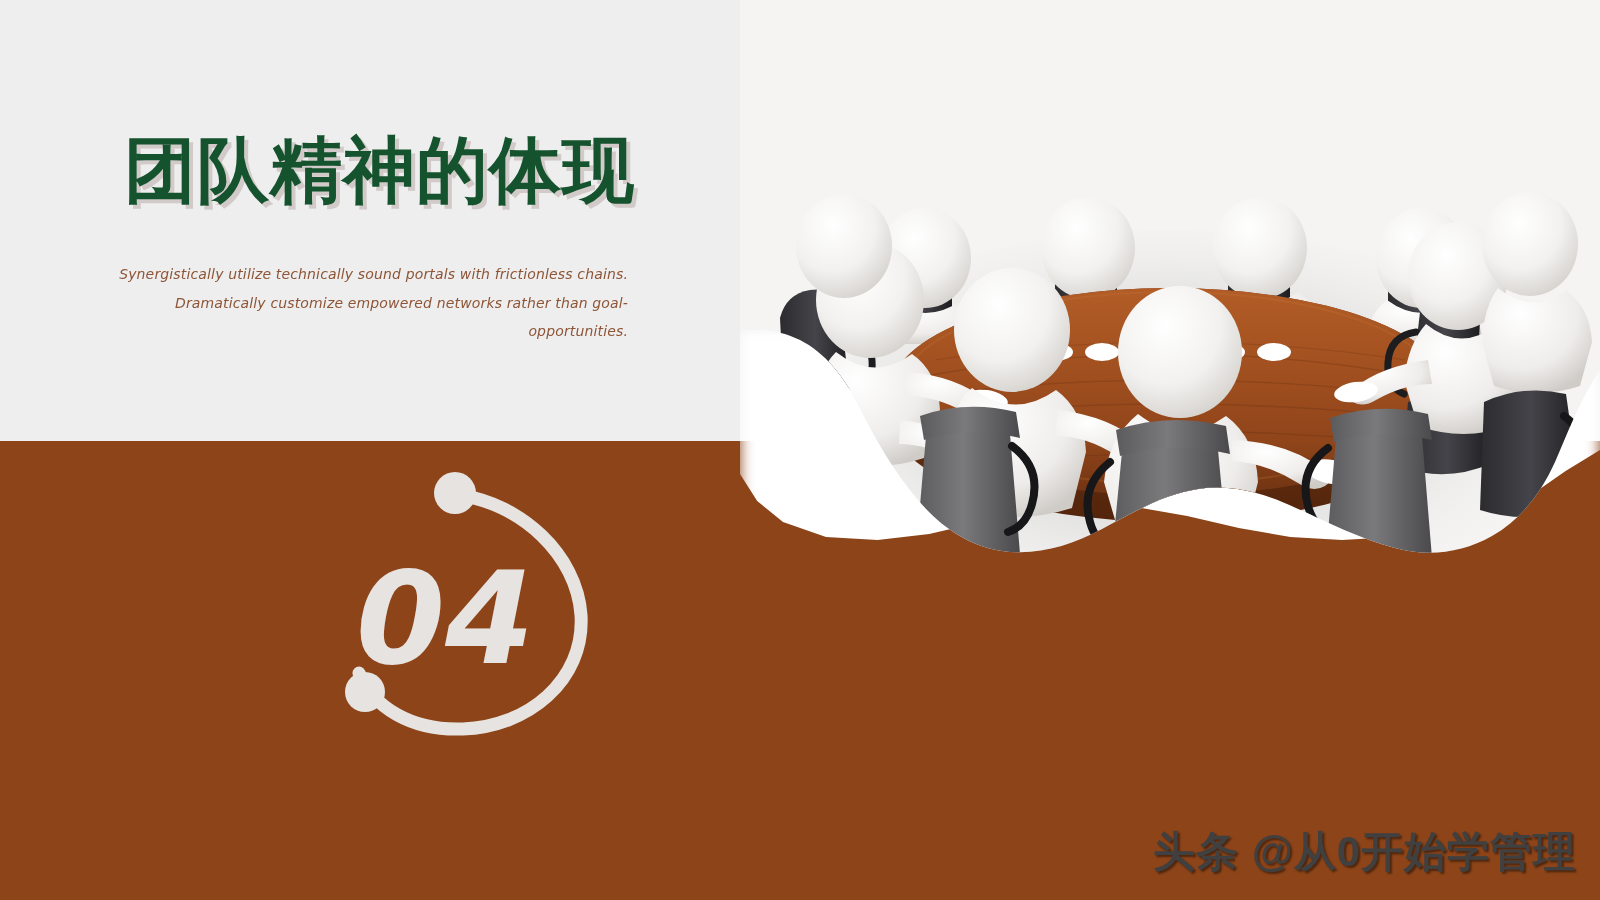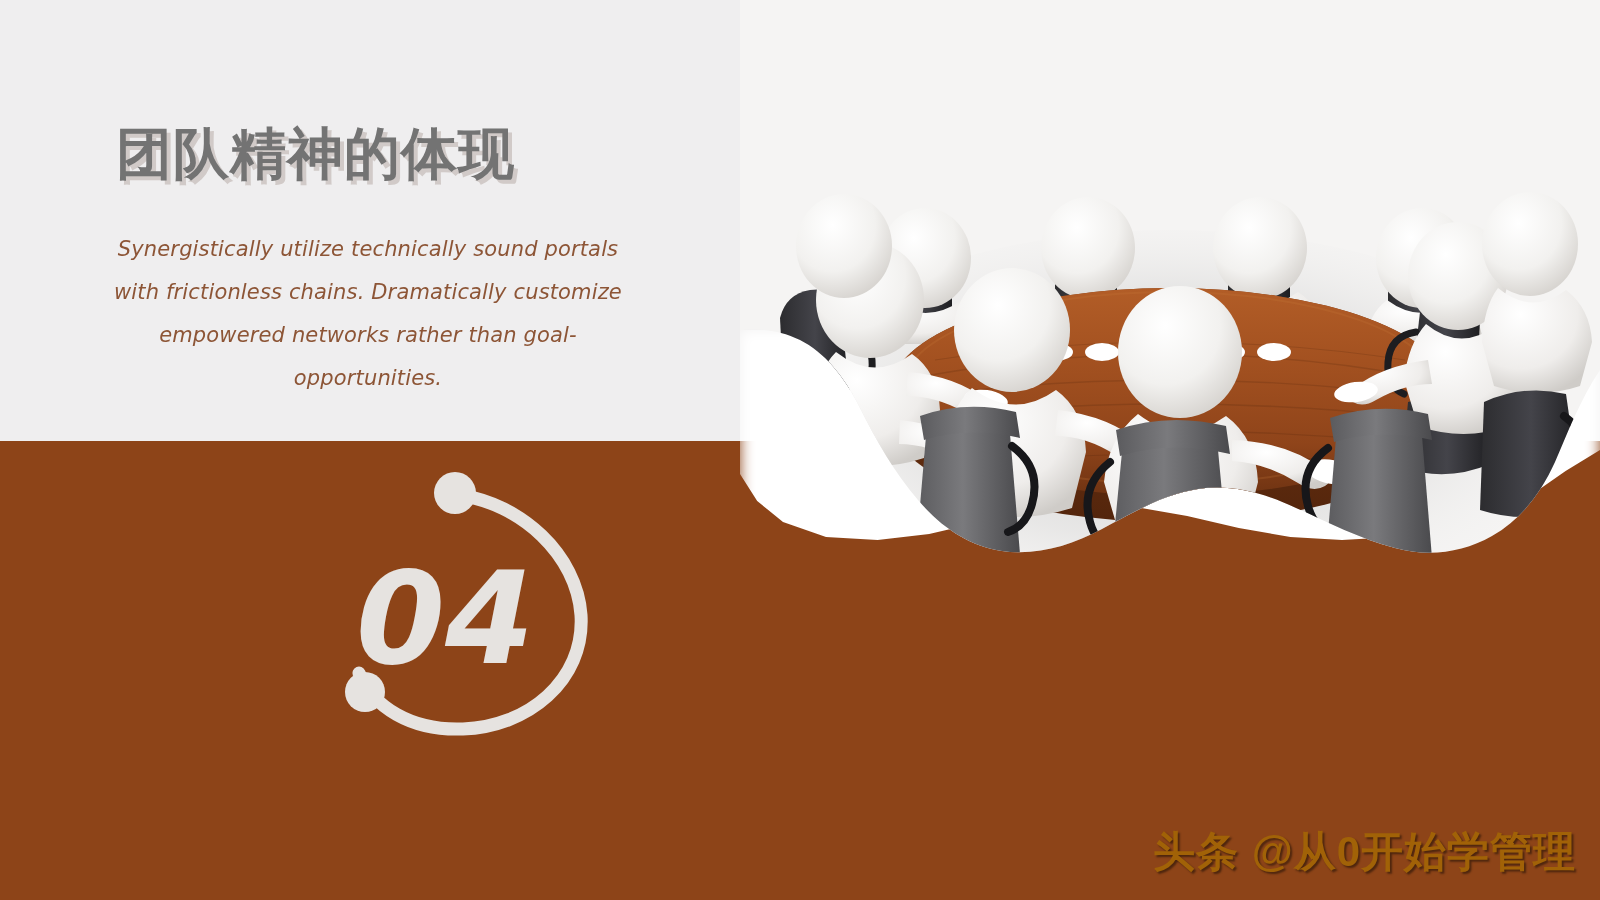--- a/index.html
+++ b/index.html
@@ -31,42 +31,42 @@
   }
 
   
   .title-block {
     position: absolute;
     left: 0; top: 118px;
     width: 760px;
     text-align: left;
   }
   .slide-title {
-    margin: 8px;
+    margin: 16px;
     padding: 0 0 0 108px;
-    font-size: 56px;
+    font-size: 72px;
     line-height: 1.0;
     font-weight: 700;
     letter-spacing: 1px;
-    color: #737373;
+    color: #14532d;
     text-shadow: 4px 4px 0 rgba(140,120,110,0.30);
     white-space: nowrap;
   }
   .slide-subtitle {
     margin: 0;
     padding: 38px 90px 0 108px;
     width: 520px;
     box-sizing: content-box;
     font-family: "DejaVu Sans", sans-serif;
-    font-size: 21px;
+    font-size: 14px;
     font-style: italic;
     line-height: 2.05;
     letter-spacing: 0.15px;
     color: #8d5536;
-    text-align: center;
+    text-align: right;
   }
 
   
   .number-badge {
     position: absolute;
     left: 315px;
     top: 455px;
     width: 300px;
     height: 280px;
   }
@@ -126,21 +126,21 @@
   }
   .photo-scene svg { display: block; }
 
   
   .watermark {
     position: absolute;
     right: 24px;
     bottom: 20px;
     font-size: 42px;
     font-weight: 700;
-    color: #a16207;
+    color: #404040;
     letter-spacing: 1px;
     text-shadow: 2px 2px 2px rgba(0,0,0,0.45);
     white-space: nowrap;
   }
 </style>
 </head>
 <body>
 
 <div class="slide">
 

